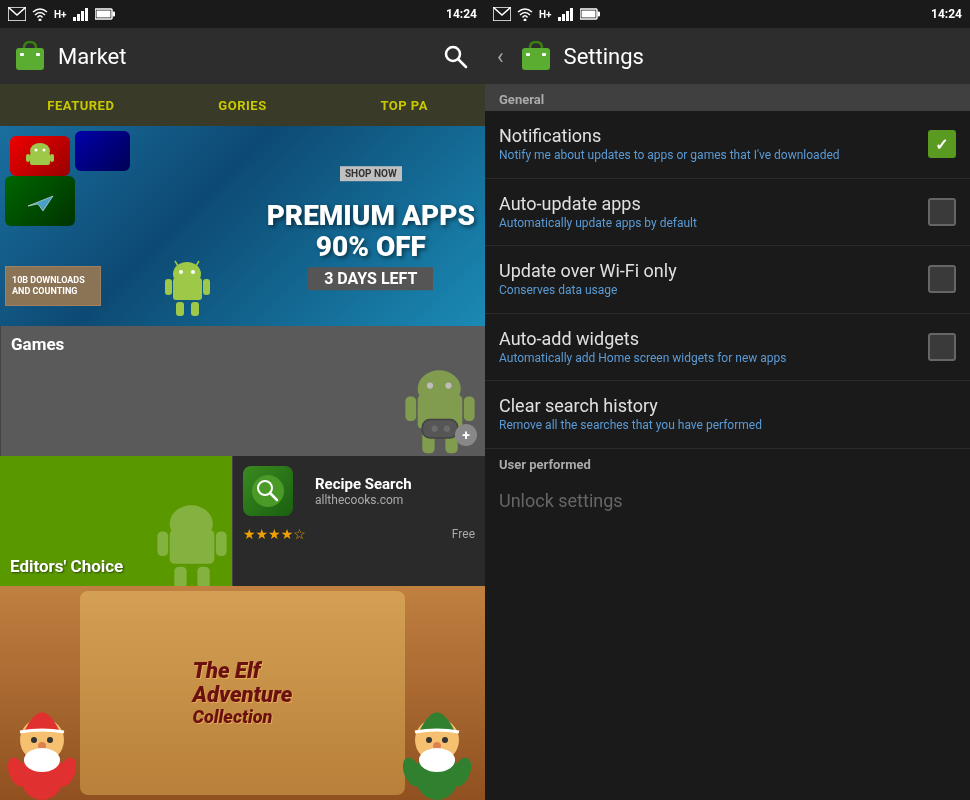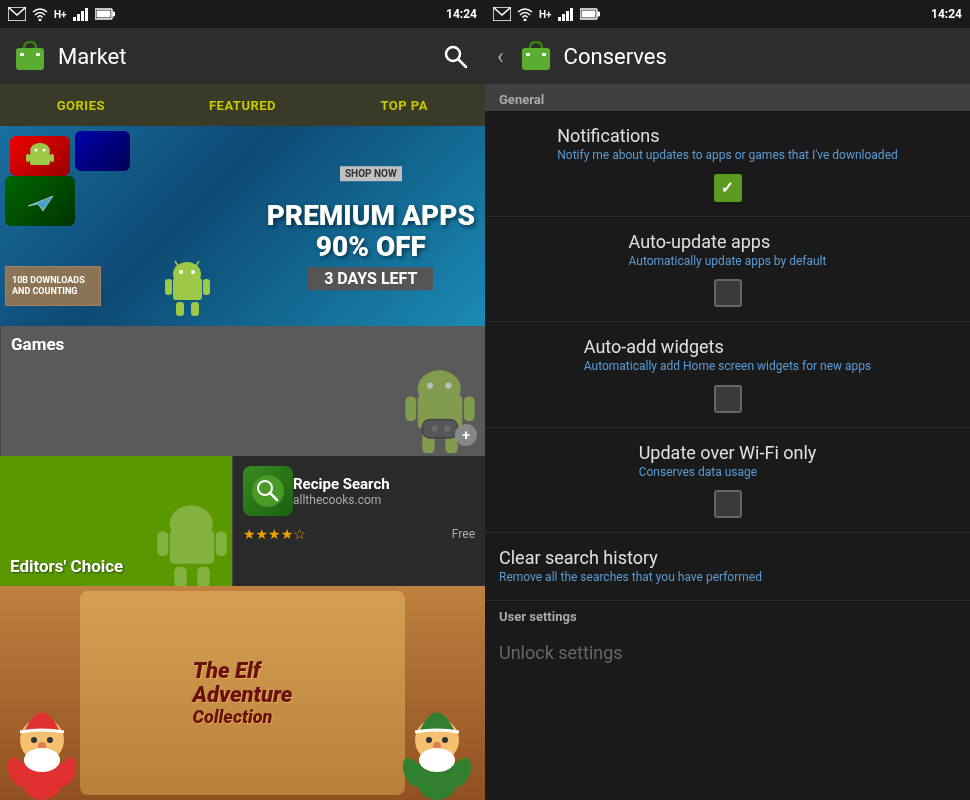--- a/index.html
+++ b/index.html
@@ -291,21 +291,20 @@
       background: #404040;
     }
 
     .setting-item {
       padding: 14px 14px;
       border-bottom: 1px solid #2a2a2a;
       display: flex;
       align-items: center;
       gap: 10px;
       cursor: pointer;
-      flex-direction: column;
     }
     .setting-text {
       flex: 1;
     }
     .setting-title {
       font-size: 18px;
       color: #e0e0e0;
       font-weight: 400;
     }
     .setting-desc {
@@ -421,22 +420,22 @@
     <span class="top-bar-title">Market</span>
     <div class="search-icon-btn">
       <svg width="26" height="26" viewBox="0 0 26 26">
         <circle cx="11" cy="11" r="7" fill="none" stroke="#fff" stroke-width="2.5"></circle>
         <line x1="16" y1="16" x2="24" y2="24" stroke="#fff" stroke-width="2.5" stroke-linecap="round"></line>
       </svg>
     </div>
   </div>
 
   <div class="nav-tabs">
+    <div class="nav-tab">FEATURED</div>
     <div class="nav-tab">GORIES</div>
-    <div class="nav-tab">FEATURED</div>
     <div class="nav-tab">TOP PA</div>
   </div>
 
   <div class="banner" style="height:200px;">
 
     <div class="banner-left-art">
 
       <div style="position:absolute;top:10px;left:10px;width:60px;height:40px;background:linear-gradient(135deg,#e00,#900);border-radius:6px;display:flex;align-items:center;justify-content:center;">
         <svg width="30" height="30" viewBox="0 0 30 30">
           <ellipse cx="15" cy="10" rx="10" ry="8" fill="#9dc848"></ellipse>
@@ -515,21 +514,21 @@
         <rect x="5" y="23" width="7" height="16" rx="3" fill="#fff"></rect>
         <rect x="43" y="23" width="7" height="16" rx="3" fill="#fff"></rect>
         <rect x="16" y="46" width="8" height="14" rx="3" fill="#fff"></rect>
         <rect x="31" y="46" width="8" height="14" rx="3" fill="#fff"></rect>
       </svg>
       <span class="grid-cell-label">Editors' Choice</span>
     </div>
     <div class="divider-v"></div>
 
     <div class="grid-cell" style="background:#2a2a2a;padding:10px;">
-      <div style="display:flex;align-items:center;gap:0;">
+      <div style="display:flex;align-items:center;gap:22px;">
         <div class="recipe-icon">
           <svg width="34" height="34" viewBox="0 0 34 34">
             <circle cx="17" cy="17" r="16" fill="#4a9a28"></circle>
             <circle cx="14" cy="14" r="7" fill="none" stroke="#fff" stroke-width="2"></circle>
             <line x1="19" y1="19" x2="26" y2="26" stroke="#fff" stroke-width="2.5" stroke-linecap="round"></line>
           </svg>
         </div>
         <div>
           <div class="recipe-title">Recipe Search</div>
           <div class="recipe-url">allthecooks.com</div>
@@ -626,21 +625,21 @@
   </div>
 
   <div class="settings-top-bar">
     <div class="back-btn">‹</div>
     <svg width="36" height="36" viewBox="0 0 36 36">
       <rect x="4" y="10" width="28" height="22" rx="3" fill="#5aad30"></rect>
       <path d="M12 10 Q12 4 18 4 Q24 4 24 10" fill="none" stroke="#3a8010" stroke-width="2.5"></path>
       <rect x="8" y="15" width="4" height="3" rx="1" fill="#fff"></rect>
       <rect x="24" y="15" width="4" height="3" rx="1" fill="#fff"></rect>
     </svg>
-    <span class="settings-title">Conserves</span>
+    <span class="settings-title">Settings</span>
   </div>
 
   <div class="settings-content">
 
     <div class="section-header">General</div>
 
     <div class="setting-item">
       <div class="setting-text">
         <div class="setting-title">Notifications</div>
         <div class="setting-desc">Notify me about updates to apps or games that I've downloaded</div>
@@ -655,44 +654,44 @@
         <div class="setting-title">Auto-update apps</div>
         <div class="setting-desc">Automatically update apps by default</div>
       </div>
       <div class="checkbox">
         <span class="checkmark" style="visibility:hidden;">✓</span>
       </div>
     </div>
 
     <div class="setting-item">
       <div class="setting-text">
+        <div class="setting-title">Update over Wi-Fi only</div>
+        <div class="setting-desc">Conserves data usage</div>
+      </div>
+      <div class="checkbox">
+        <span class="checkmark" style="visibility:hidden;">✓</span>
+      </div>
+    </div>
+
+    <div class="setting-item">
+      <div class="setting-text">
         <div class="setting-title">Auto-add widgets</div>
         <div class="setting-desc">Automatically add Home screen widgets for new apps</div>
-      </div>
-      <div class="checkbox">
-        <span class="checkmark" style="visibility:hidden;">✓</span>
-      </div>
-    </div>
-
-    <div class="setting-item">
-      <div class="setting-text">
-        <div class="setting-title">Update over Wi-Fi only</div>
-        <div class="setting-desc">Conserves data usage</div>
       </div>
       <div class="checkbox">
         <span class="checkmark" style="visibility:hidden;">✓</span>
       </div>
     </div>
 
     <div class="clear-search-item">
       <div class="clear-search-title">Clear search history</div>
       <div class="clear-search-desc">Remove all the searches that you have performed</div>
     </div>
 
-    <div class="user-controls-header">User settings</div>
+    <div class="user-controls-header">User performed</div>
 
     <div class="unlock-item">
       <div class="unlock-title">Unlock settings</div>
     </div>
 
   </div>
 
 </div>
 
 </body></html>

